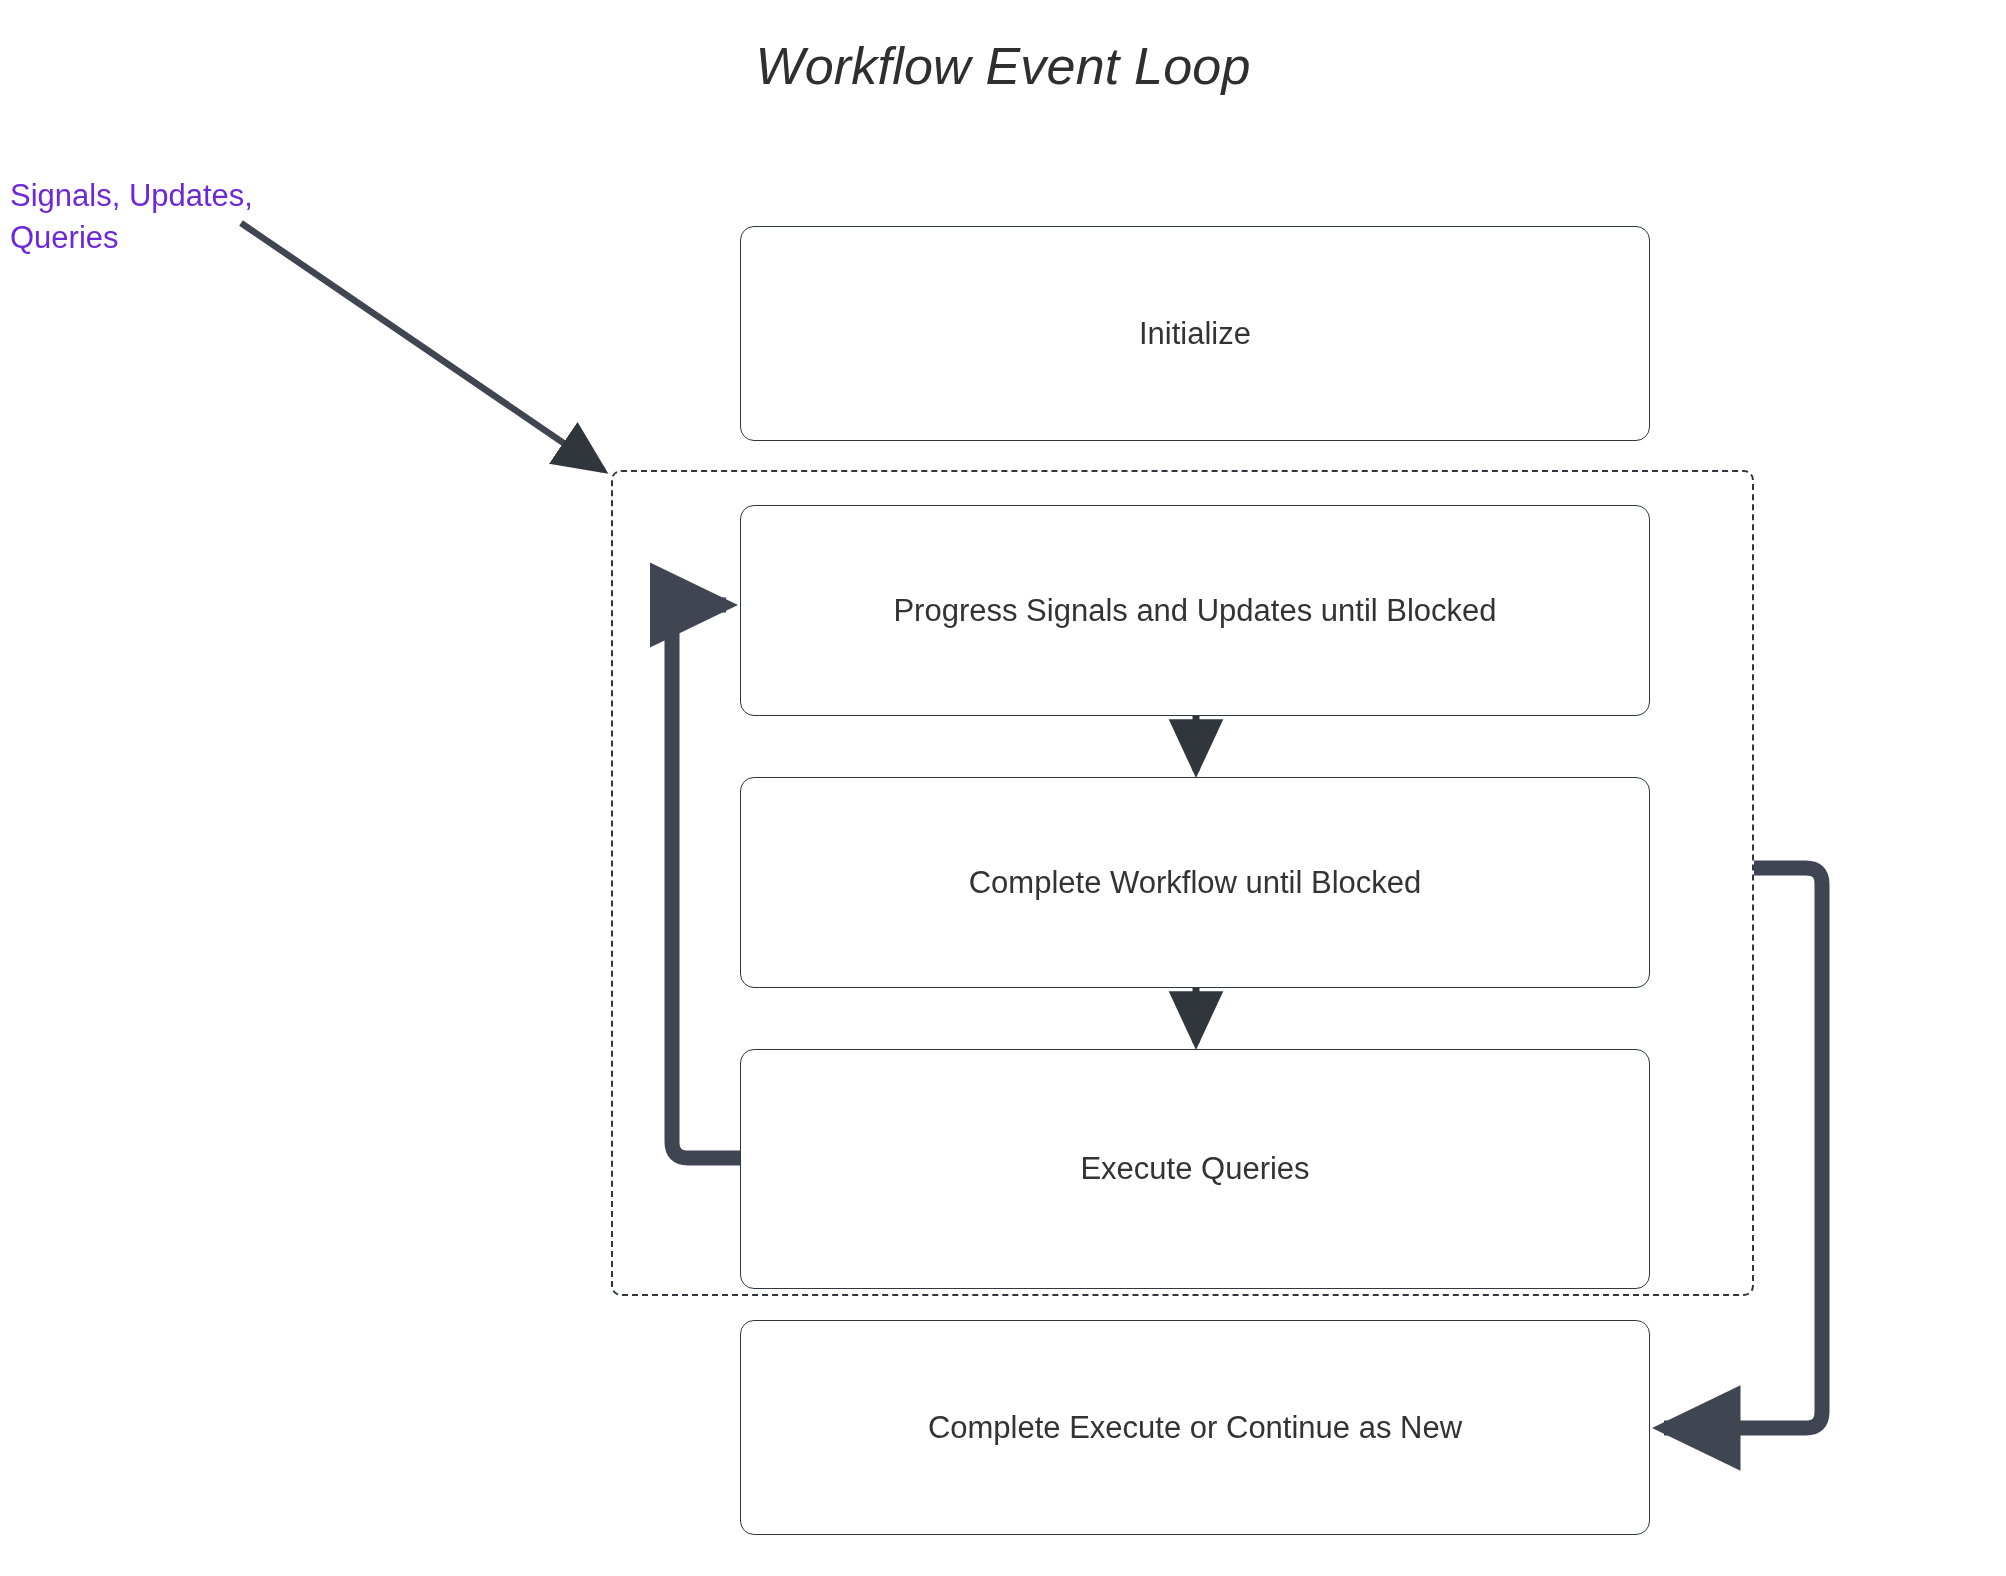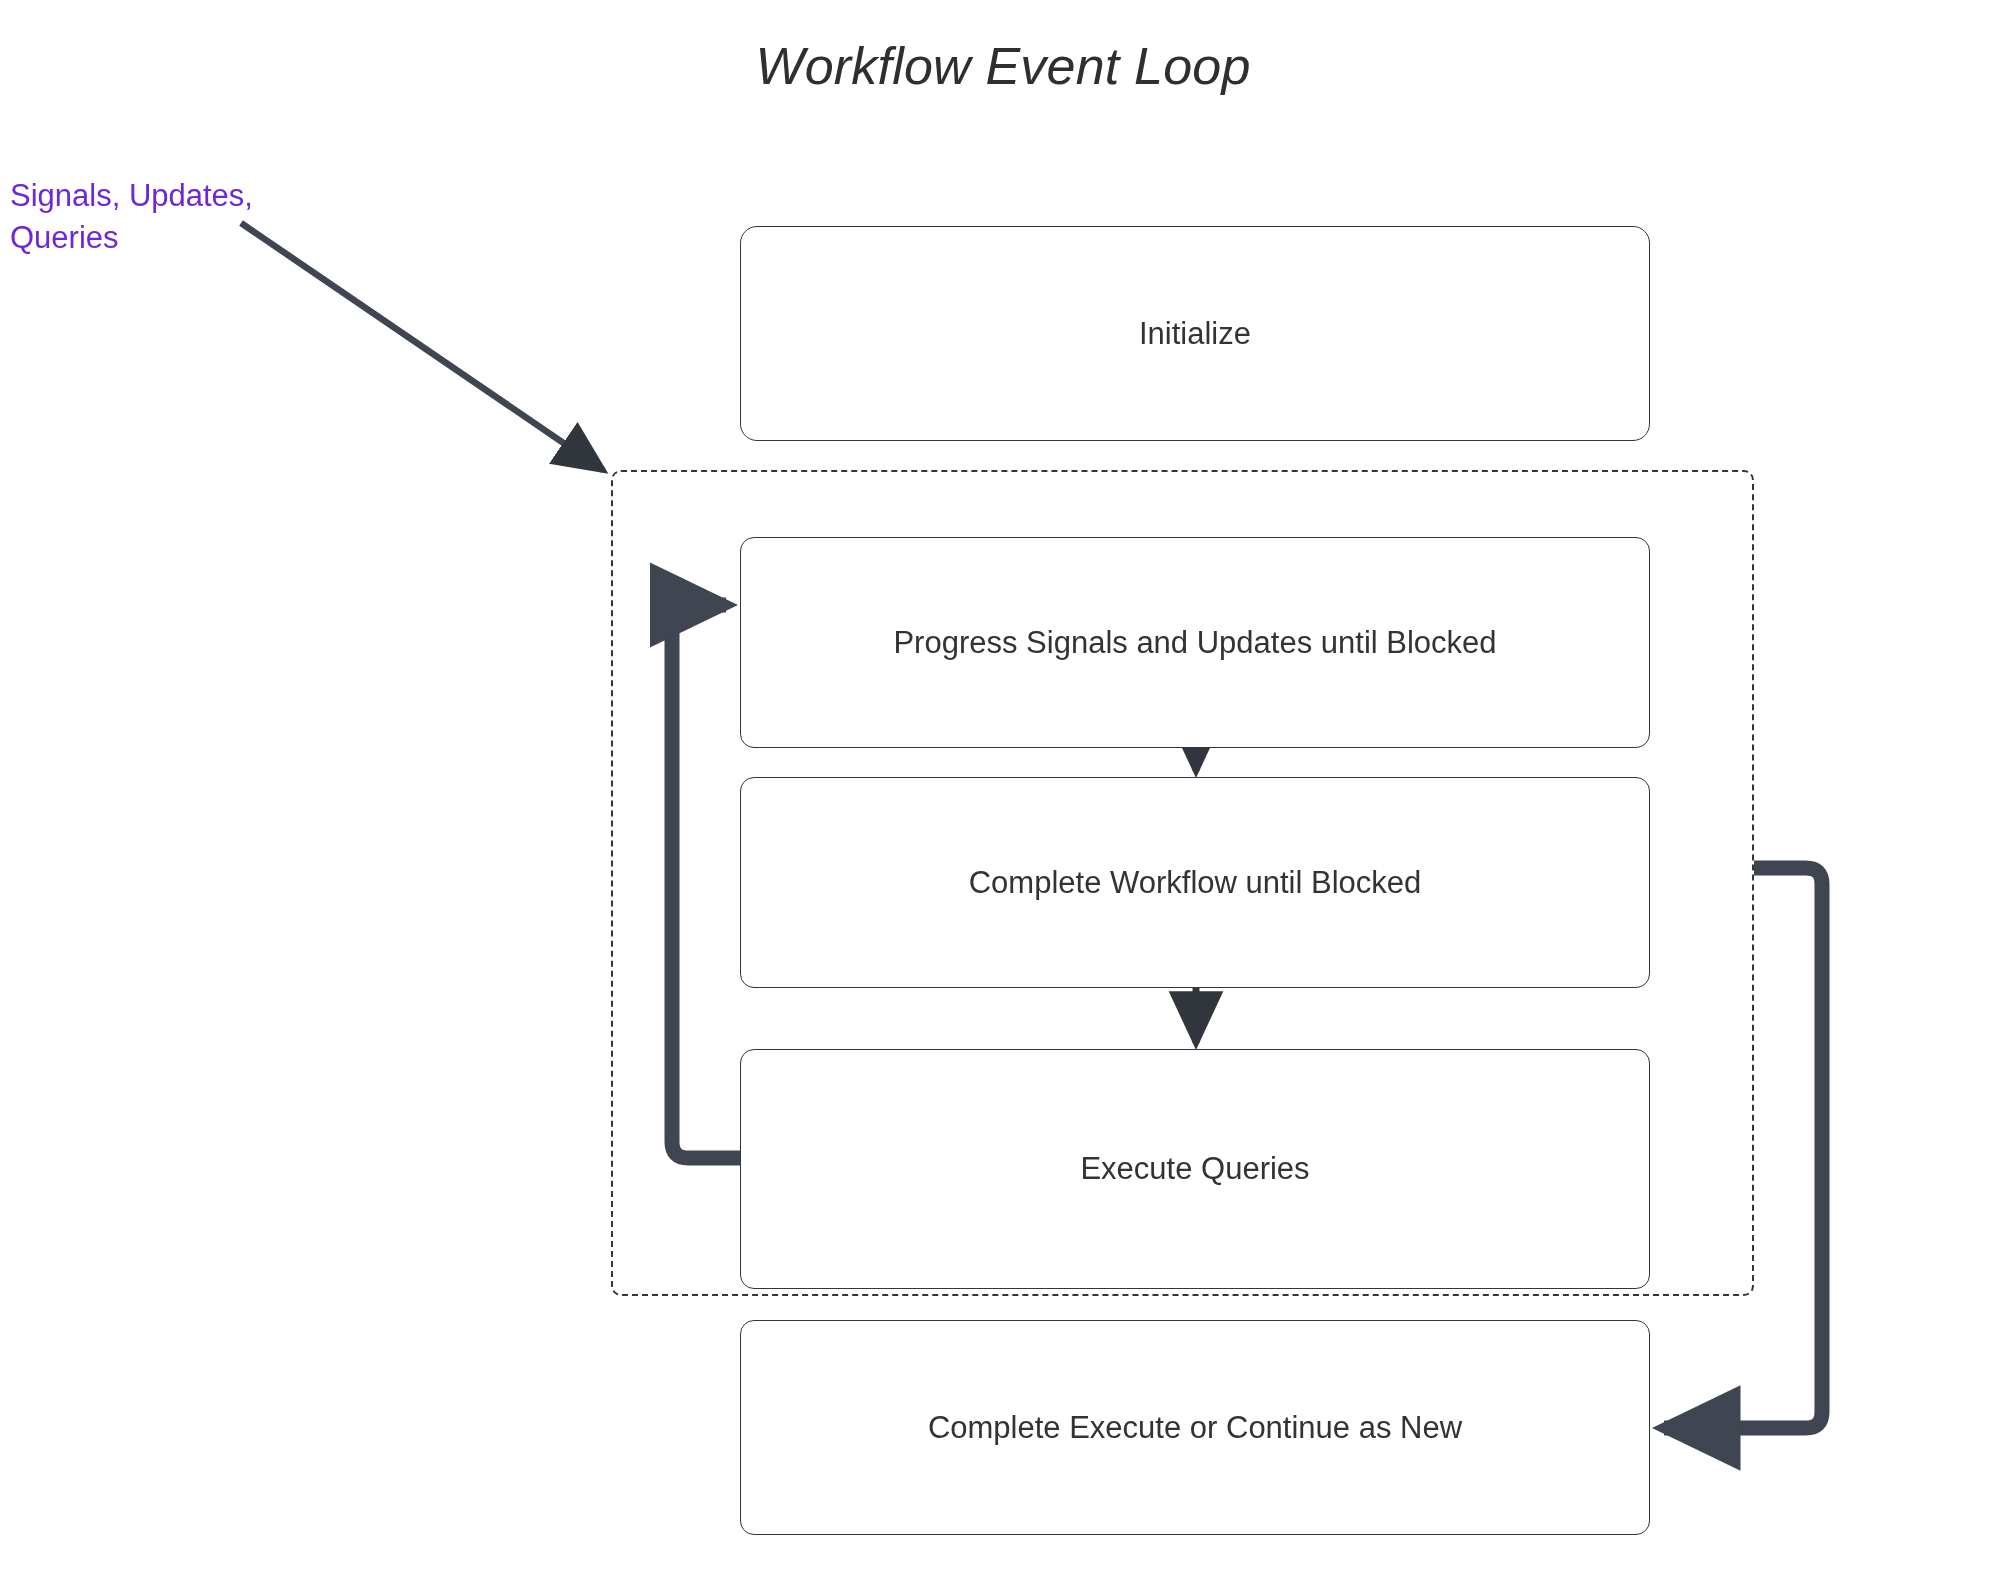--- a/index.html
+++ b/index.html
@@ -61,22 +61,22 @@
     background: #ffffff;
     display: flex;
     align-items: center;
     justify-content: center;
     text-align: center;
     font-size: 31px;
     color: #333333;
     padding: 0 22px;
   }
 
-  #node-initialize        { left: 740px;  top: 226px;  width: 910px;  height: 215px; border-radius: 17px; }
-  #node-progress-signals  { left: 740px;  top: 505px;  width: 910px;  height: 211px; margin-top: 32px; }
+  #node-initialize        { left: 740px;  top: 226px;  width: 910px;  height: 215px; }
+  #node-progress-signals  { left: 740px;  top: 505px;  width: 910px;  height: 211px; }
   #node-progress-workflow { left: 740px;  top: 777px;  width: 910px;  height: 211px; }
   #node-execute-queries   { left: 740px;  top: 1049px; width: 910px;  height: 240px; }
   #node-complete          { left: 740px;  top: 1320px; width: 910px;  height: 215px; }
 
   #loop-container {
     position: absolute;
     left: 611px;
     top: 470px;
     width: 1143px;
     height: 826px;

